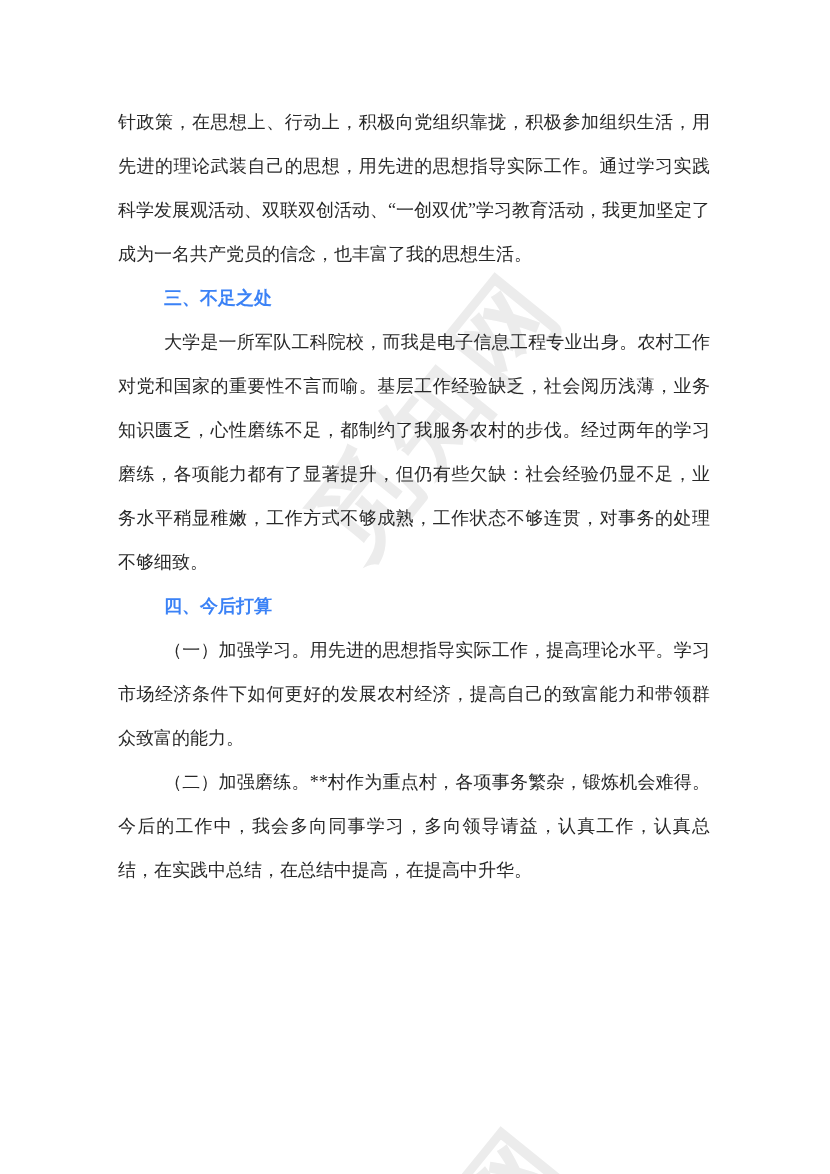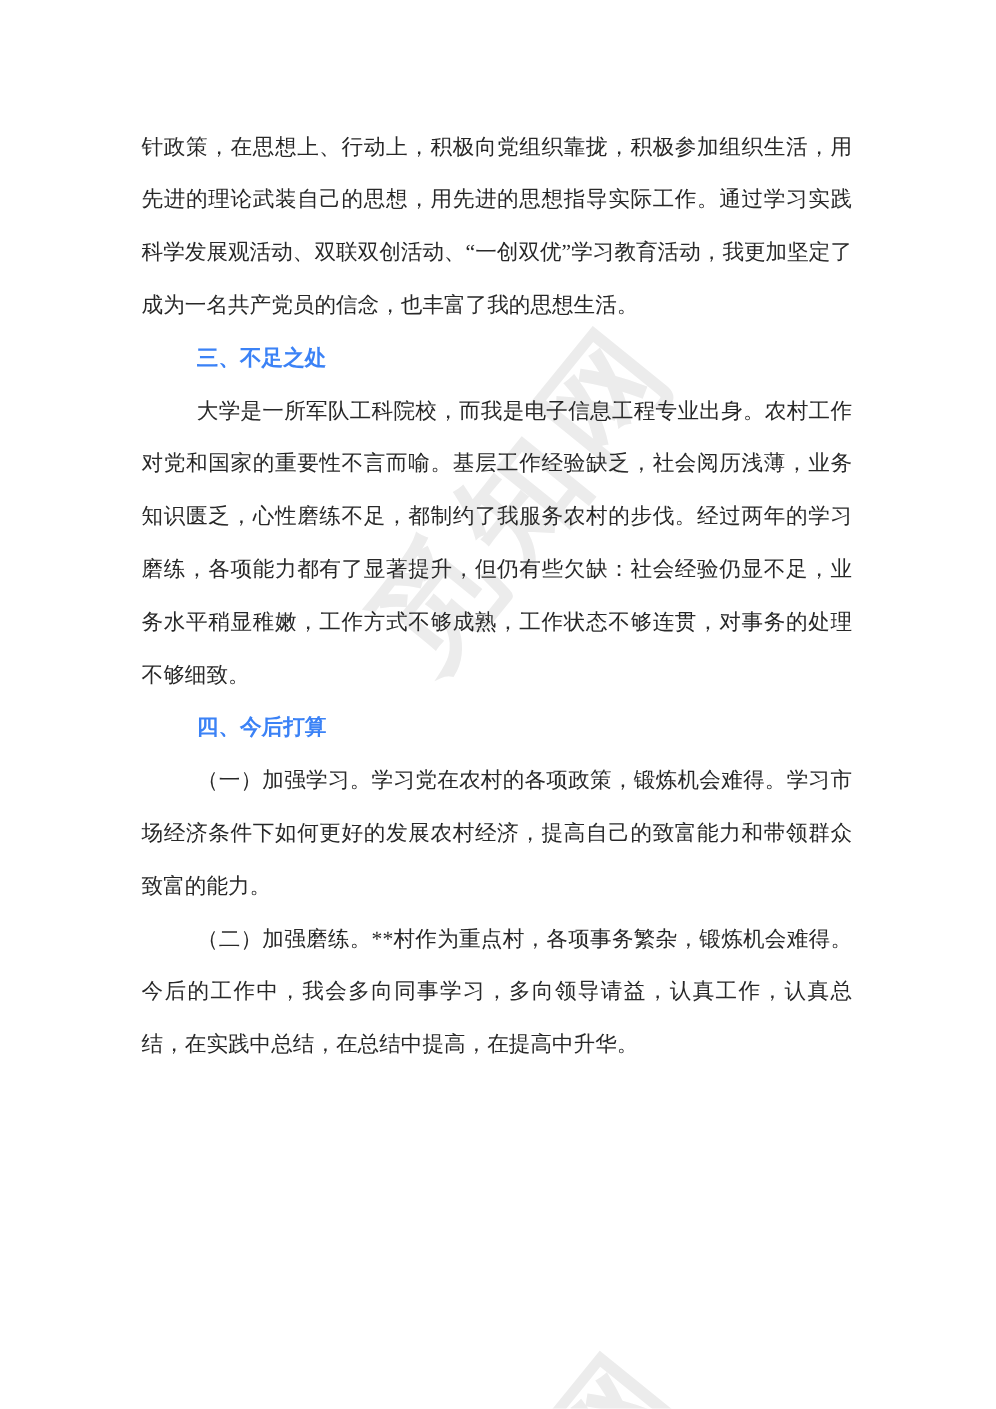--- a/index.html
+++ b/index.html
@@ -71,19 +71,19 @@
 
     <p class="para-flush">针政策，在思想上、行动上，积极向党组织靠拢，积极参加组织生活，用先进的理论武装自己的思想，用先进的思想指导实际工作。通过学习实践科学发展观活动、双联双创活动、“一创双优”学习教育活动，我更加坚定了成为一名共产党员的信念，也丰富了我的思想生活。</p>
 
     <p class="heading">三、不足之处</p>
 
     <p class="para-indent">大学是一所军队工科院校，而我是电子信息工程专业出身。农村工作对党和国家的重要性不言而喻。基层工作经验缺乏，社会阅历浅薄，业务知识匮乏，心性磨练不足，都制约了我服务农村的步伐。经过两年的学习磨练，各项能力都有了显著提升，但仍有些欠缺：社会经验仍显不足，业务水平稍显稚嫩，工作方式不够成熟，工作状态不够连贯，对事务的处理不够细致。</p>
 
     <p class="heading">四、今后打算</p>
 
 
-    <p class="para-indent">（一）加强学习。学习党在农村的各项政策，锻炼机会难得。学习市场经济条件下如何更好的发展农村经济，提高自己的致富能力和带领群众致富的能力。</p>
+    <p class="para-indent">（一）加强学习。用先进的思想指导实际工作，提高理论水平。学习市场经济条件下如何更好的发展农村经济，提高自己的致富能力和带领群众致富的能力。</p>
 
     <p class="para-indent">（二）加强磨练。**村作为重点村，各项事务繁杂，锻炼机会难得。今后的工作中，我会多向同事学习，多向领导请益，认真工作，认真总结，在实践中总结，在总结中提高，在提高中升华。</p>
 
 
   </div>
 </div>
 
 </body></html>

